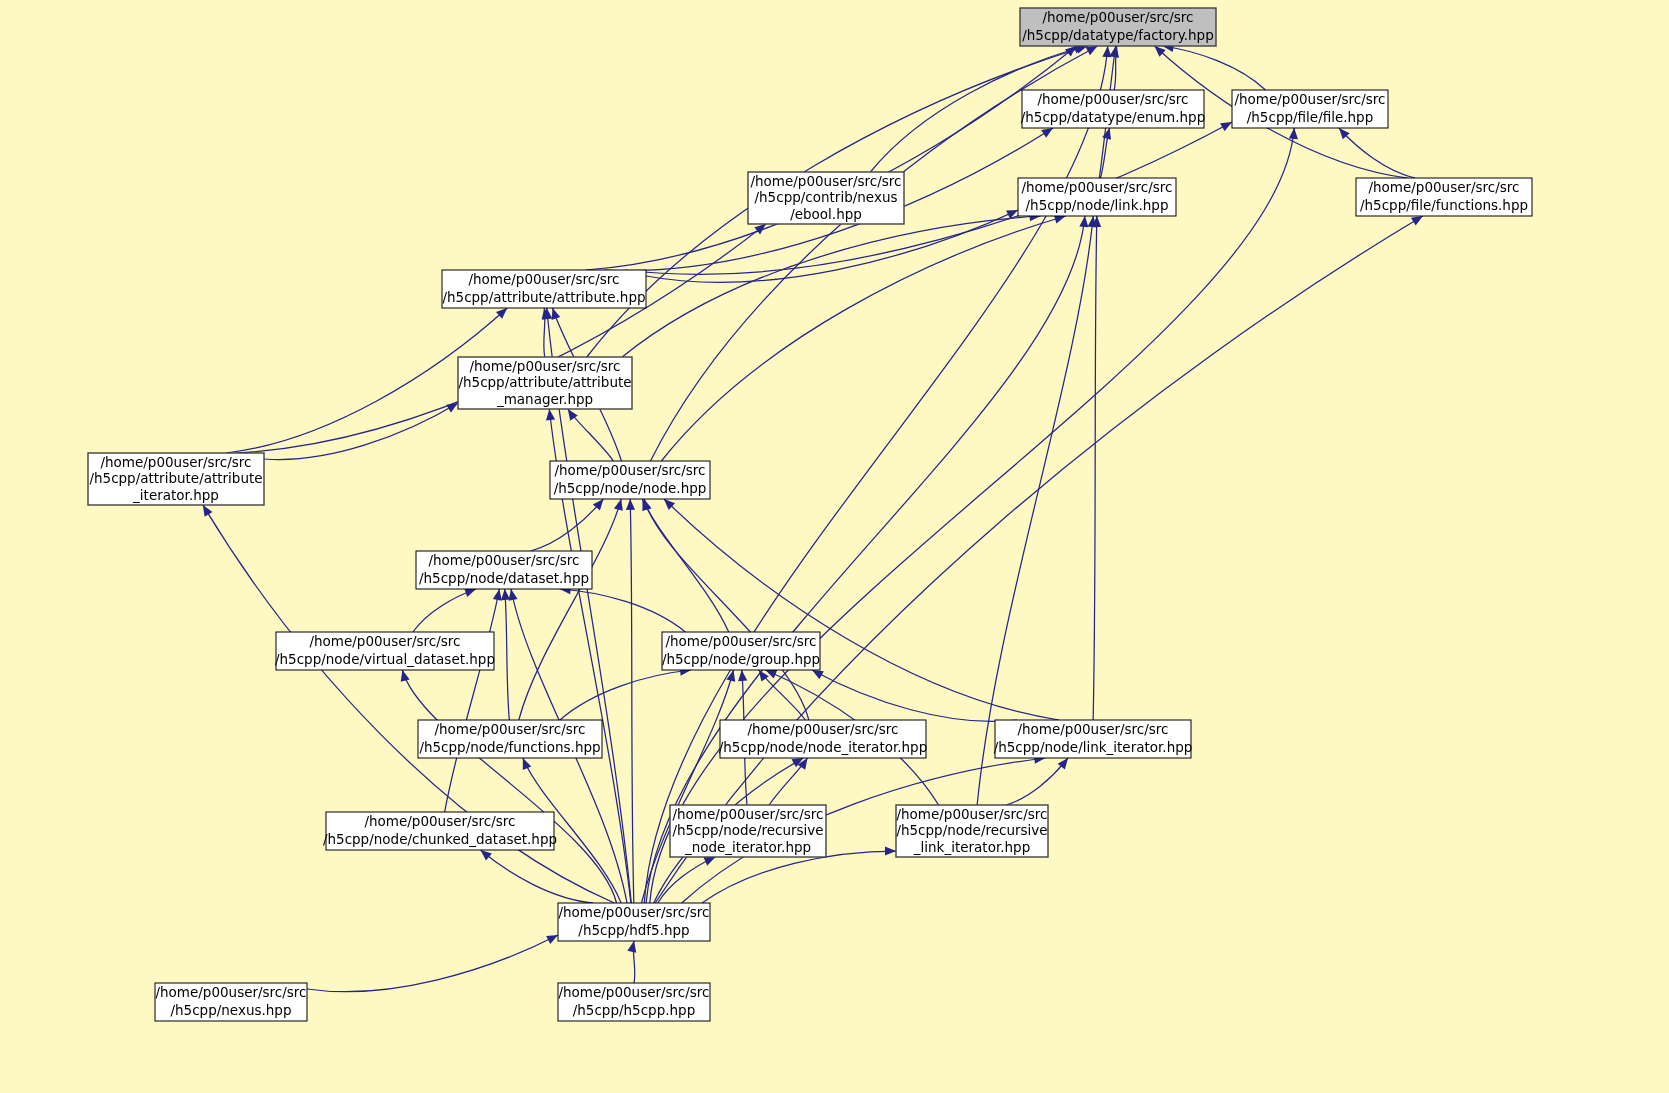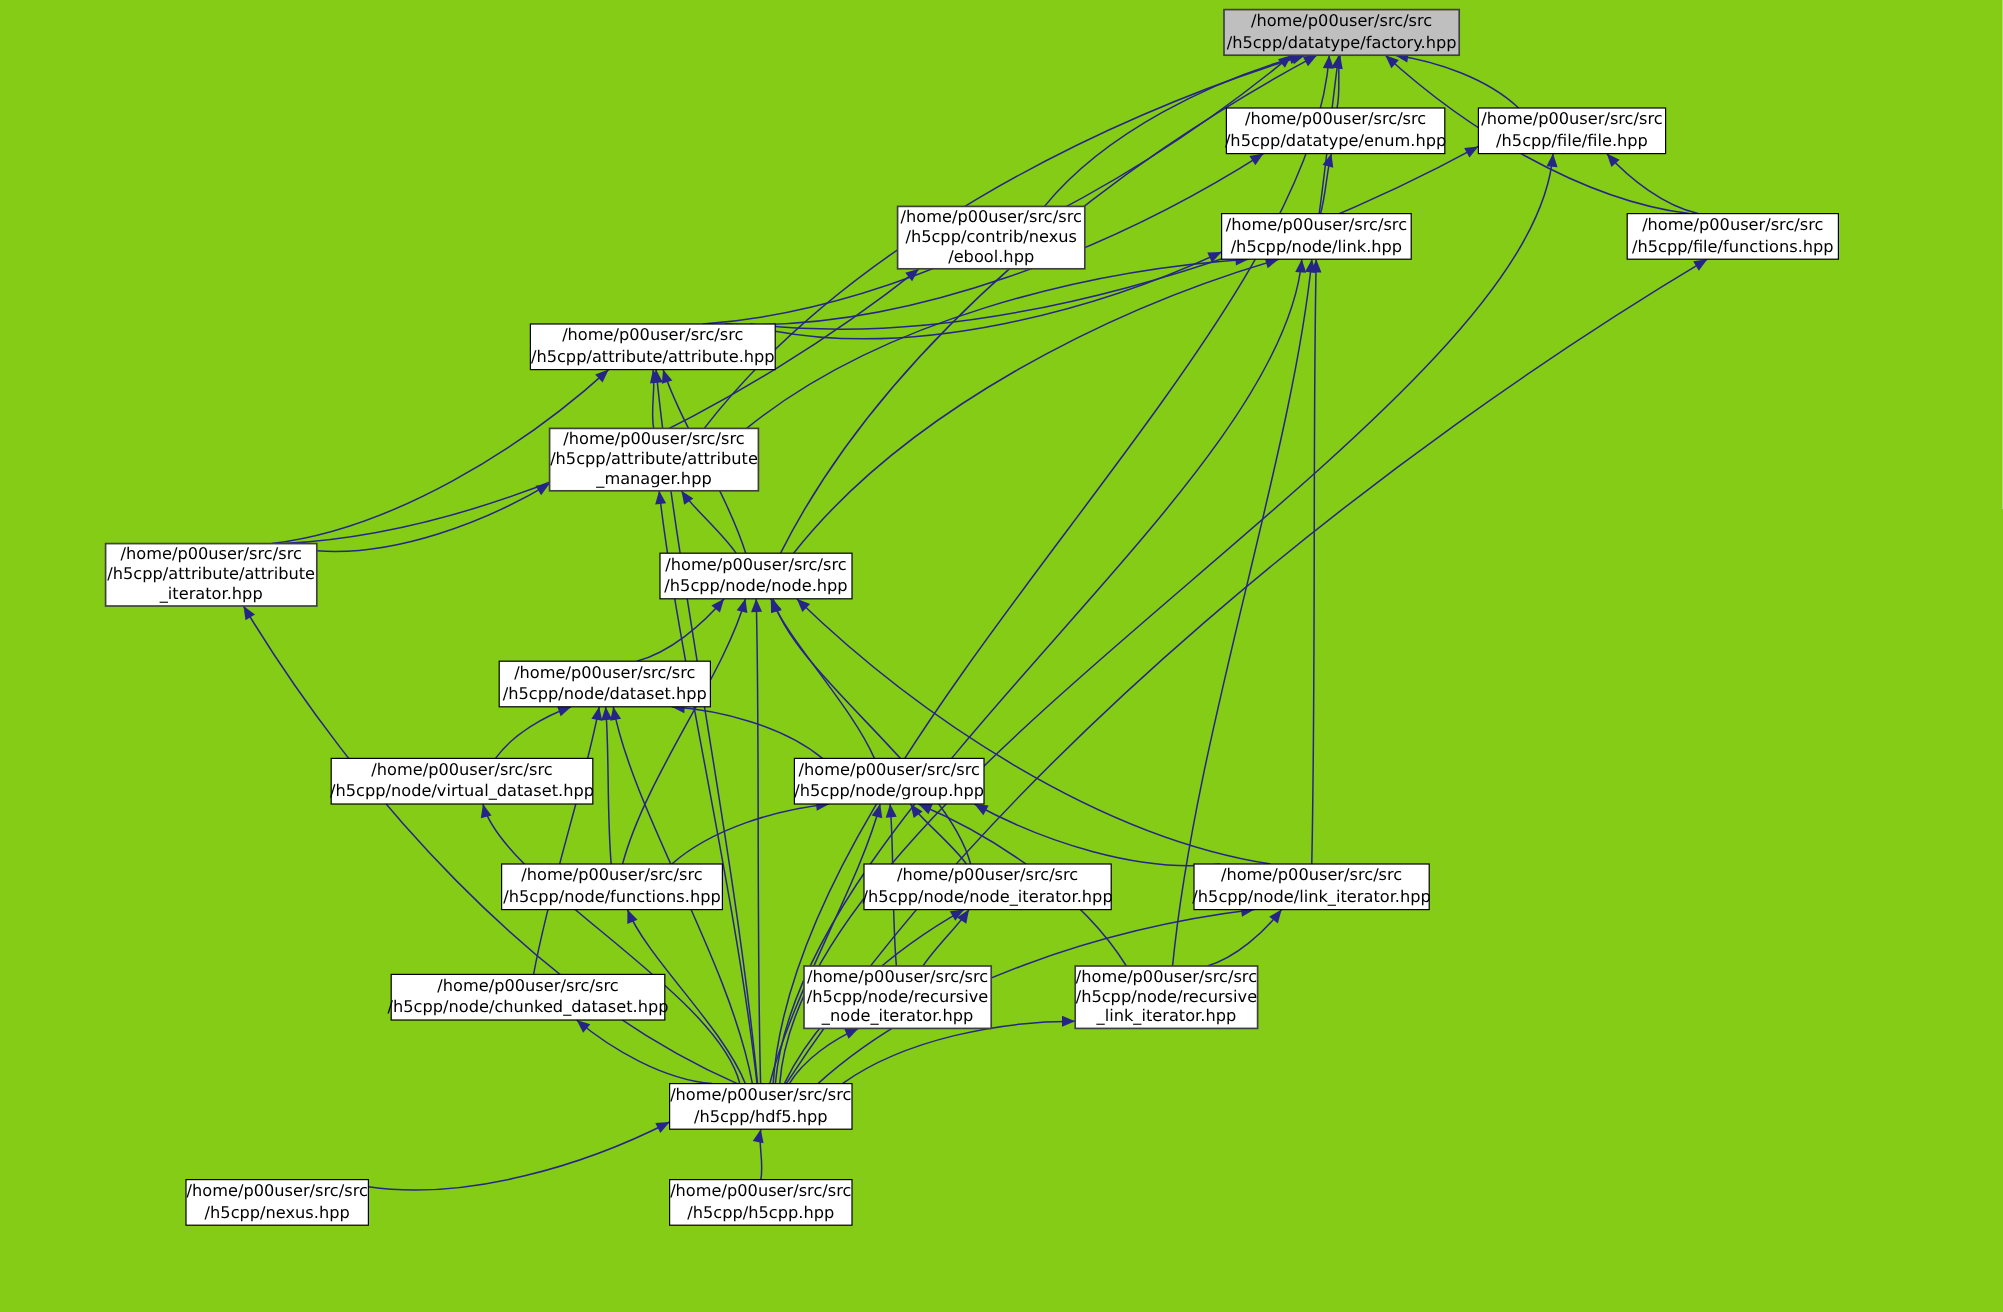--- a/index.html
+++ b/index.html
@@ -4,21 +4,21 @@
 <style>
   html, body {
     margin: 0;
     padding: 0;
     background: #ffffff;
   }
   #graph-root {
     position: relative;
     width: 1669px;
     height: 1093px;
-    background: #84cc16;
+    background: #fef9c3;
     font-family: "DejaVu Sans", "Liberation Sans", sans-serif;
     overflow: hidden;
   }
   svg#graph-svg {
     position: absolute;
     left: 0;
     top: 0;
     width: 1669px;
     height: 1093px;
   }

